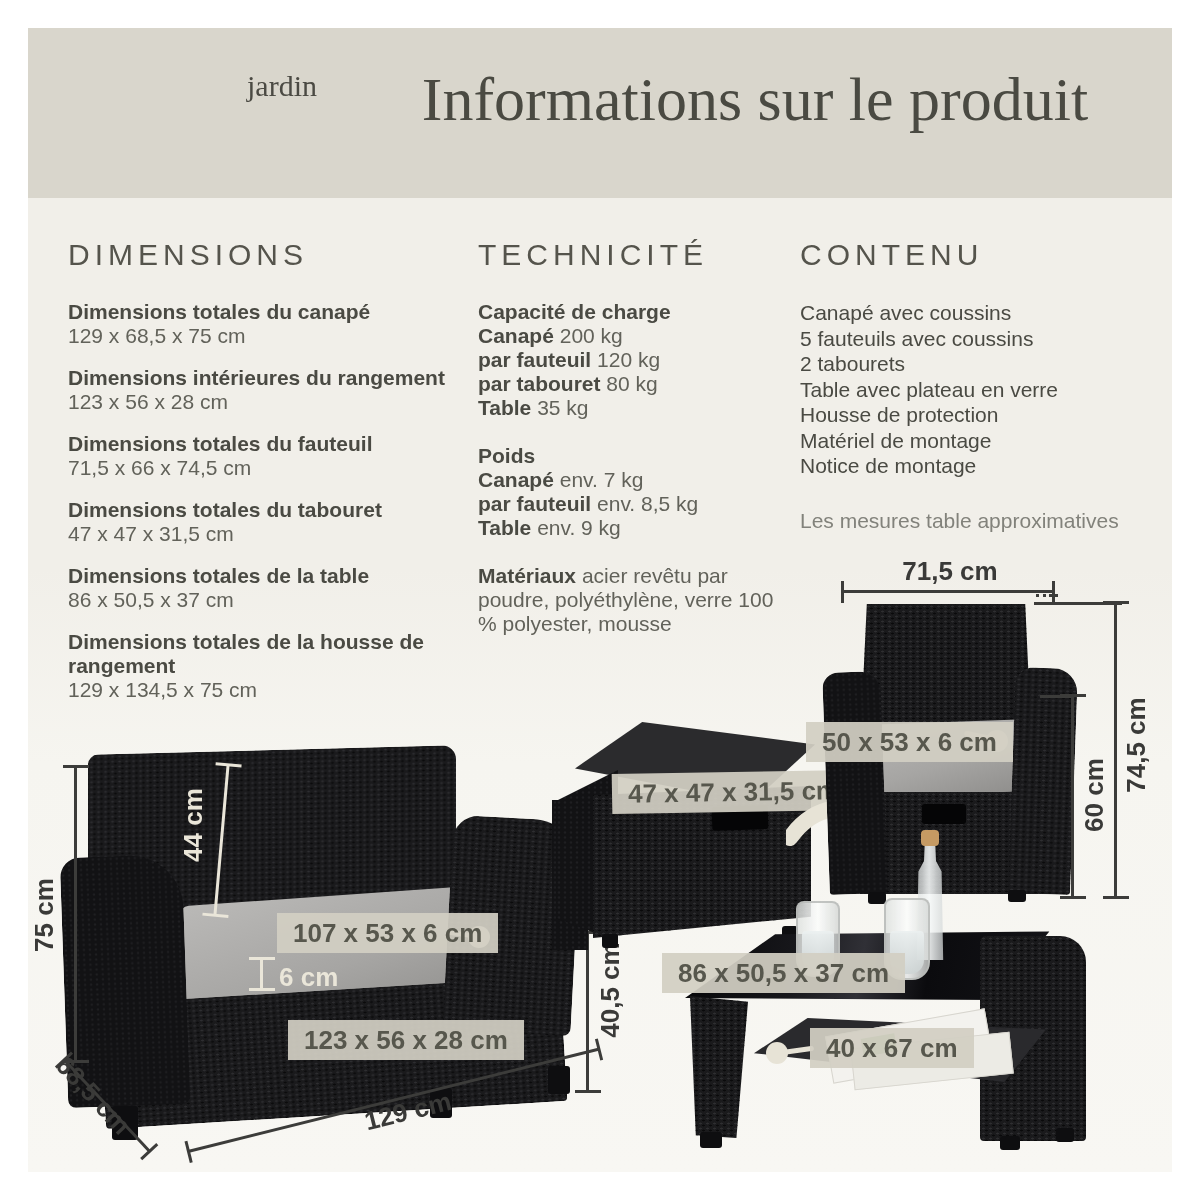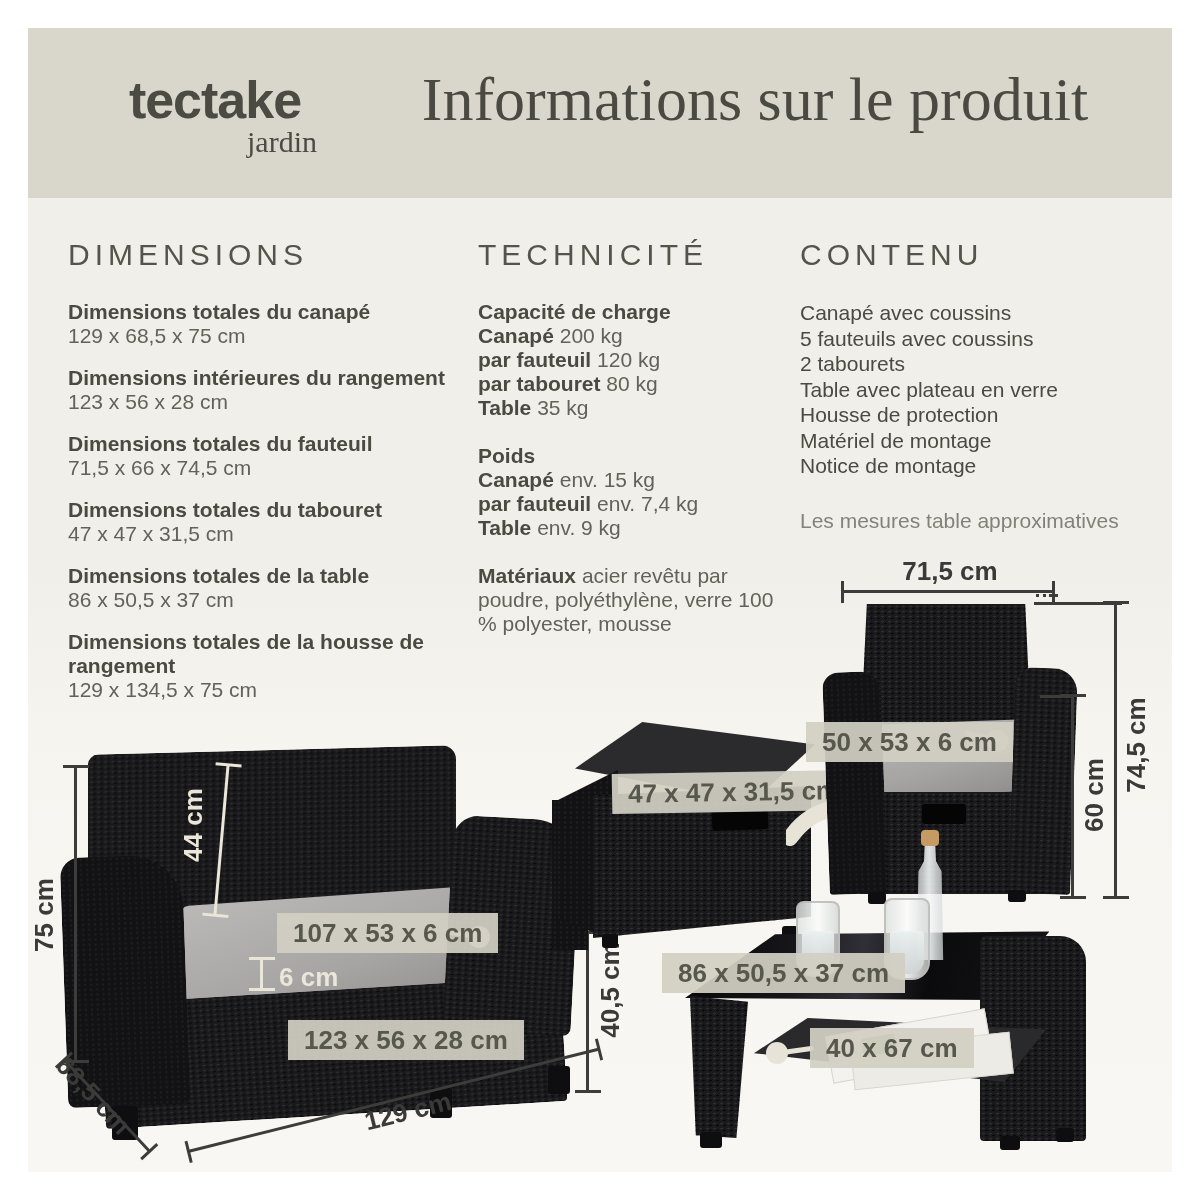--- a/index.html
+++ b/index.html
@@ -85,21 +85,20 @@
 
   .mag{position:absolute;background:#f3f2ee;border:1px solid #d7d5ce;}
 </style>
 </head>
 <body>
 
 <div class="page">
 
   <div class="header">
     <div class="logo-block">
-      <div class="logo-main">tectake</div>
       <div class="logo-sub">jardin</div>
     </div>
     <div class="header-title">Informations sur le produit</div>
   </div>
 
   <div class="content">
 
     <div class="col col-dimensions">
       <div class="col-heading">DIMENSIONS</div>
       <div class="dim-item">
@@ -132,22 +131,22 @@
       <div class="col-heading">TECHNICITÉ</div>
       <div class="tech-group">
         <div class="tech-title">Capacité de charge</div>
         <div class="tech-row"><b>Canapé</b> <span>200 kg</span></div>
         <div class="tech-row"><b>par fauteuil</b> <span>120 kg</span></div>
         <div class="tech-row"><b>par tabouret</b> <span>80 kg</span></div>
         <div class="tech-row"><b>Table</b> <span>35 kg</span></div>
       </div>
       <div class="tech-group">
         <div class="tech-title">Poids</div>
-        <div class="tech-row"><b>Canapé</b> <span>env. 15 kg</span></div>
-        <div class="tech-row"><b>par fauteuil</b> <span>env. 7,4 kg</span></div>
+        <div class="tech-row"><b>Canapé</b> <span>env. 7 kg</span></div>
+        <div class="tech-row"><b>par fauteuil</b> <span>env. 8,5 kg</span></div>
         <div class="tech-row"><b>Table</b> <span>env. 9 kg</span></div>
       </div>
       <div class="materiaux"><b>Matériaux</b><span> acier revêtu par poudre, polyéthylène, verre 100 % polyester, mousse</span></div>
     </div>
 
     <div class="col col-contenu">
       <div class="col-heading">CONTENU</div>
       <div class="contenu-item">Canapé avec coussins</div>
       <div class="contenu-item">5 fauteuils avec coussins</div>
       <div class="contenu-item">2 tabourets</div>

